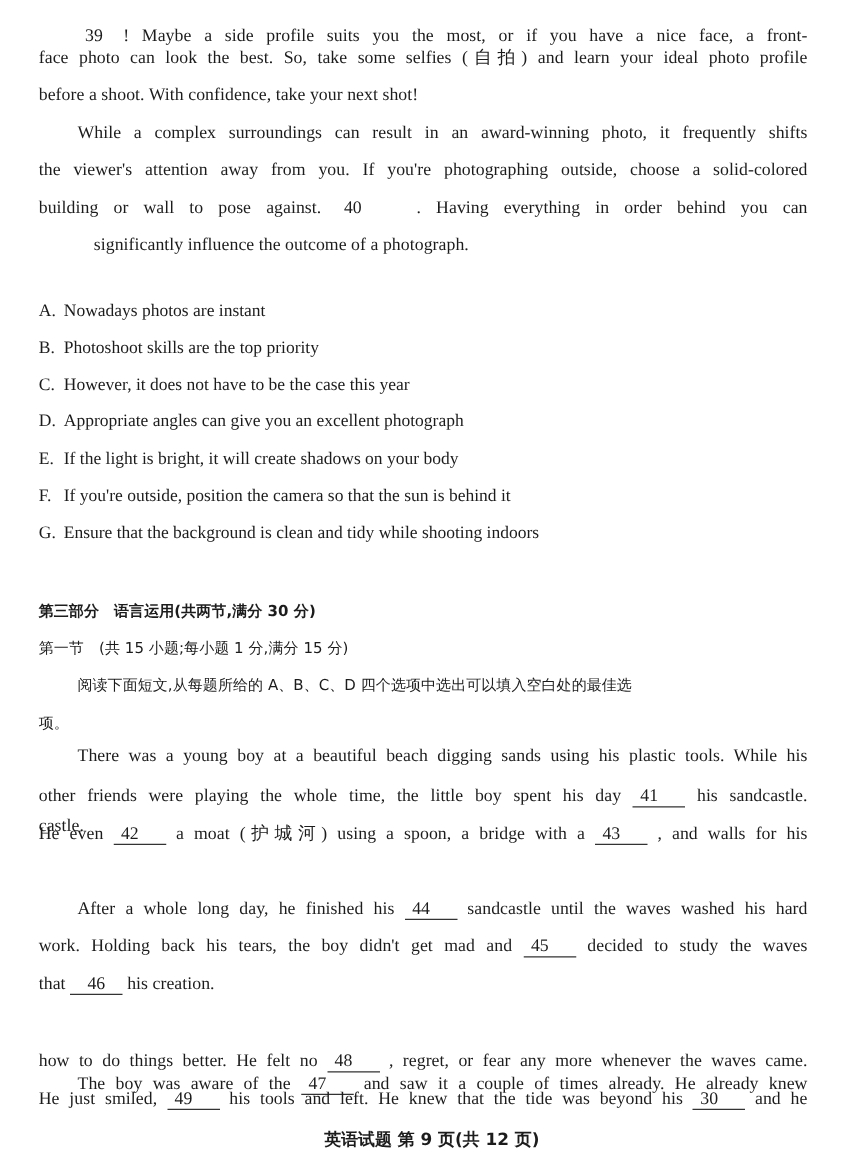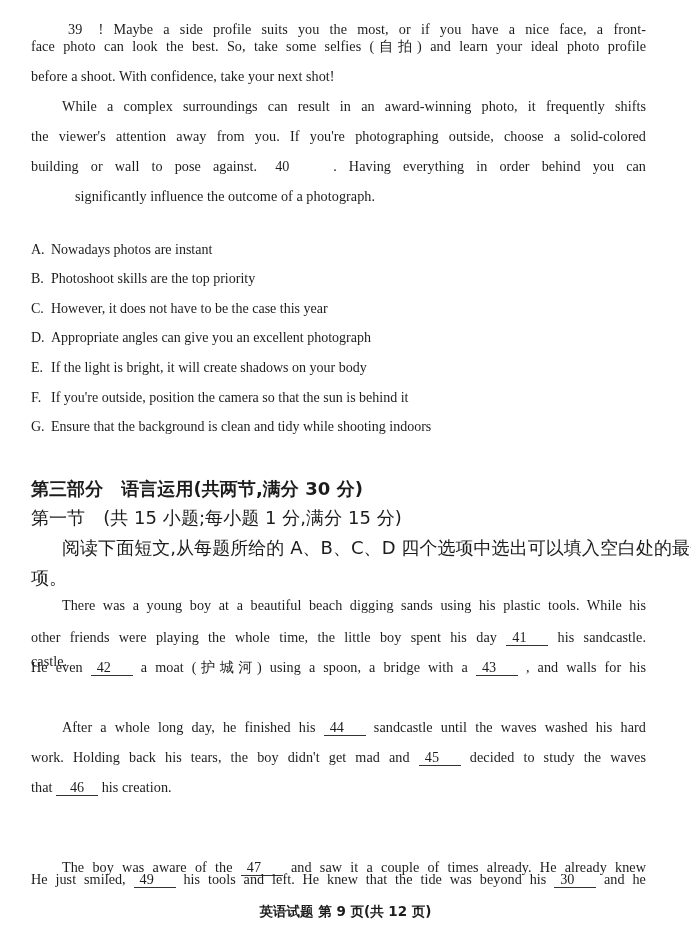--- a/index.html
+++ b/index.html
@@ -17,21 +17,21 @@
   .justify { text-align: justify; text-align-last: justify; white-space: normal; }
   .indent { left: 62px; width: 584px; }
   .blank {
     display: inline-block; border-bottom: 1px solid #333;
     text-align: center; padding: 0 6px; line-height: 15px;
   }
   .blank.plain { border-bottom: none; }
   .opt { position: absolute; left: 31px; font-size: 14px; line-height: 18px; white-space: nowrap; }
   .opt .letter { display: inline-block; width: 20px; }
   .cn {
-    font-family: "DejaVu Sans", sans-serif; font-size: 18px;
+    font-family: "DejaVu Sans", sans-serif; font-size: 12px;
   }
   .cn-bold { font-weight: bold; }
   .footer {
     position: absolute; left: 0; width: 691px; top: 903px; text-align: center;
     font-family: "DejaVu Sans", sans-serif; font-size: 13.5px; font-weight: bold;
   }
 </style>
 </head>
 <body>
 
@@ -109,20 +109,25 @@
     <span>that</span>
     <span class="blank" style="width:30px;">46</span>
     <span>his creation.</span>
   </div>
 
   <div class="line indent justify" style="top:858px;">
     <span>The boy was aware of the</span>
     <span class="blank" style="width:30px;">47</span>
     <span>and saw it a couple of times already. He already knew</span>
   </div>
+  <div class="line justify" style="top:840px;">
+    <span>how to do things better. He felt no</span>
+    <span class="blank" style="width:30px;">48</span>
+    <span>, regret, or fear any more whenever the waves came.</span>
+  </div>
   <div class="line justify" style="top:870px;">
     <span>He just smiled,</span>
     <span class="blank" style="width:30px;">49</span>
     <span>his tools and left. He knew that the tide was beyond his</span>
     <span class="blank" style="width:30px;">30</span>
     <span>and he</span>
   </div>
 
   <div class="footer">英语试题 第 9 页(共 12 页)</div>
 </div>

